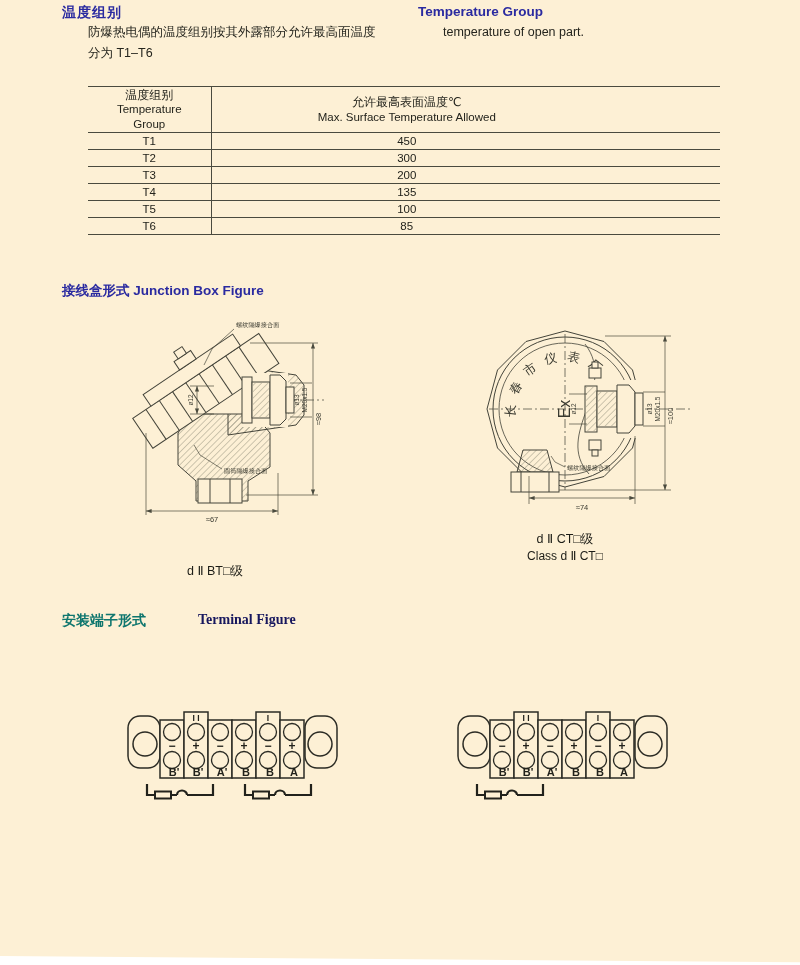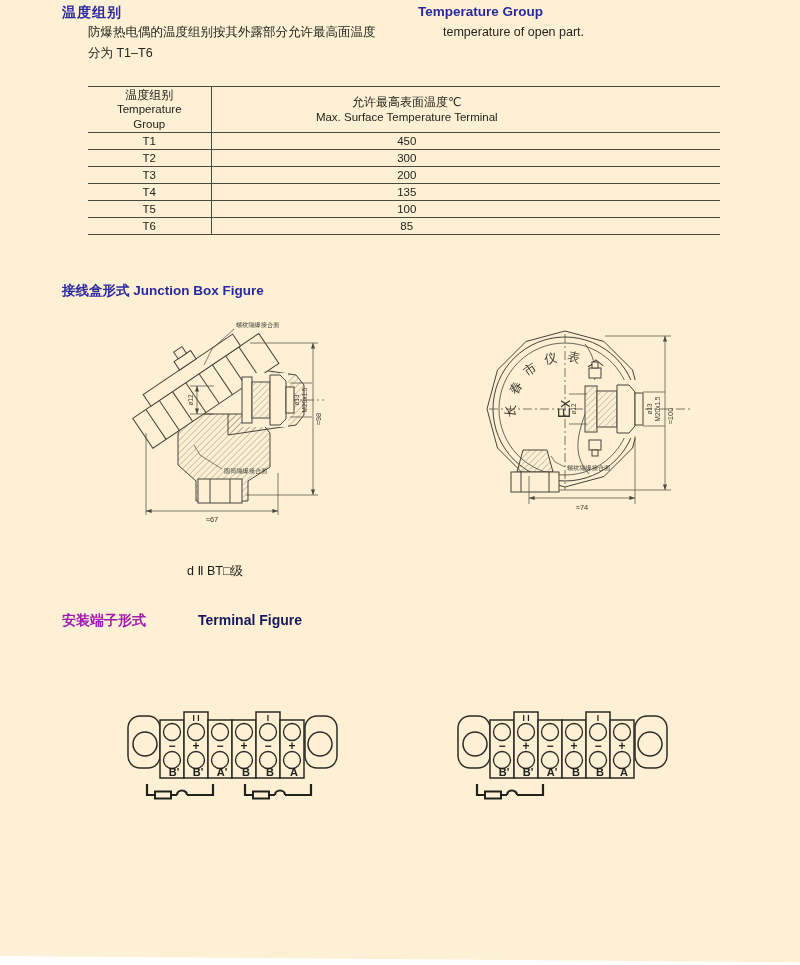--- a/index.html
+++ b/index.html
@@ -60,21 +60,21 @@
       </colgroup>
     <tbody>
         <tr class="hdr">
       <th>
         <div style="font-size:12px;">温度组别</div>
         <div>Temperature</div>
         <div>Group</div>
       </th>
       <th class="c2">
         <div style="font-size:12px;">允许最高表面温度℃</div>
-        <div>Max. Surface Temperature Terminal</div>
+        <div>Max. Surface Temperature Allowed</div>
       </th>
     </tr>
     <tr class="drow">
           <td>T1</td>
           <td class="c2">450</td>
         </tr>
     <tr class="drow">
           <td>T2</td>
           <td class="c2">300</td>
         </tr>
@@ -223,23 +223,27 @@
     <line x1="170" y1="106" x2="170" y2="174" class="dim"></line>
     <line x1="64" y1="168" x2="170" y2="168" class="dim" marker-start="url(#mR)" marker-end="url(#mR)"></line>
     <text x="117" y="180" class="dimbig" text-anchor="middle">≈74</text>
     <polyline points="100,137 90,132 86,126" class="dim"></polyline>
     <text x="102" y="140" class="lbl">螺纹隔爆接合面</text>
   </svg>
 
   <div class="abs caption" style="left:100px;top:531px;width:230px;margin-top:32px;">
     <div>d Ⅱ BT□级</div>
   </div>
-
-  <div class="abs" style="left:62px;top:612px;font-size:14px;font-weight:bold;color:#a21caf;">安装端子形式</div>
-  <div class="abs" style="left:198px;top:612px;font-size:14px;font-weight:bold;color:#17175e;">Terminal Figure</div>
+  <div class="abs caption" style="left:450px;top:531px;width:230px;">
+    <div>d Ⅱ CT□级</div>
+    <div class="l2">Class d Ⅱ CT□</div>
+  </div>
+
+  <div class="abs" style="left:62px;top:612px;font-size:14px;font-weight:bold;color:#0f766e;">安装端子形式</div>
+  <div class="abs" style="left:198px;top:612px;font-size:14px;font-weight:bold;color:#17175e;font-family:Liberation Serif, serif;">Terminal Figure</div>
 
   <svg class="abs" style="left:125px;top:700px;" width="215" height="108" viewBox="0 0 215 108">
     <defs>
       <pattern id="hT1" width="3" height="3" patternUnits="userSpaceOnUse" patternTransform="rotate(45)">
         <line x1="0" y1="0" x2="0" y2="3" stroke="#33332b" stroke-width="1.1"></line>
       </pattern>
     </defs>
     <rect x="3" y="16" width="32" height="52" rx="12" class="term-ol"></rect>
     <circle cx="20" cy="44" r="12" class="term-ol"></circle>
     <rect x="180" y="16" width="32" height="52" rx="12" class="term-ol"></rect>

